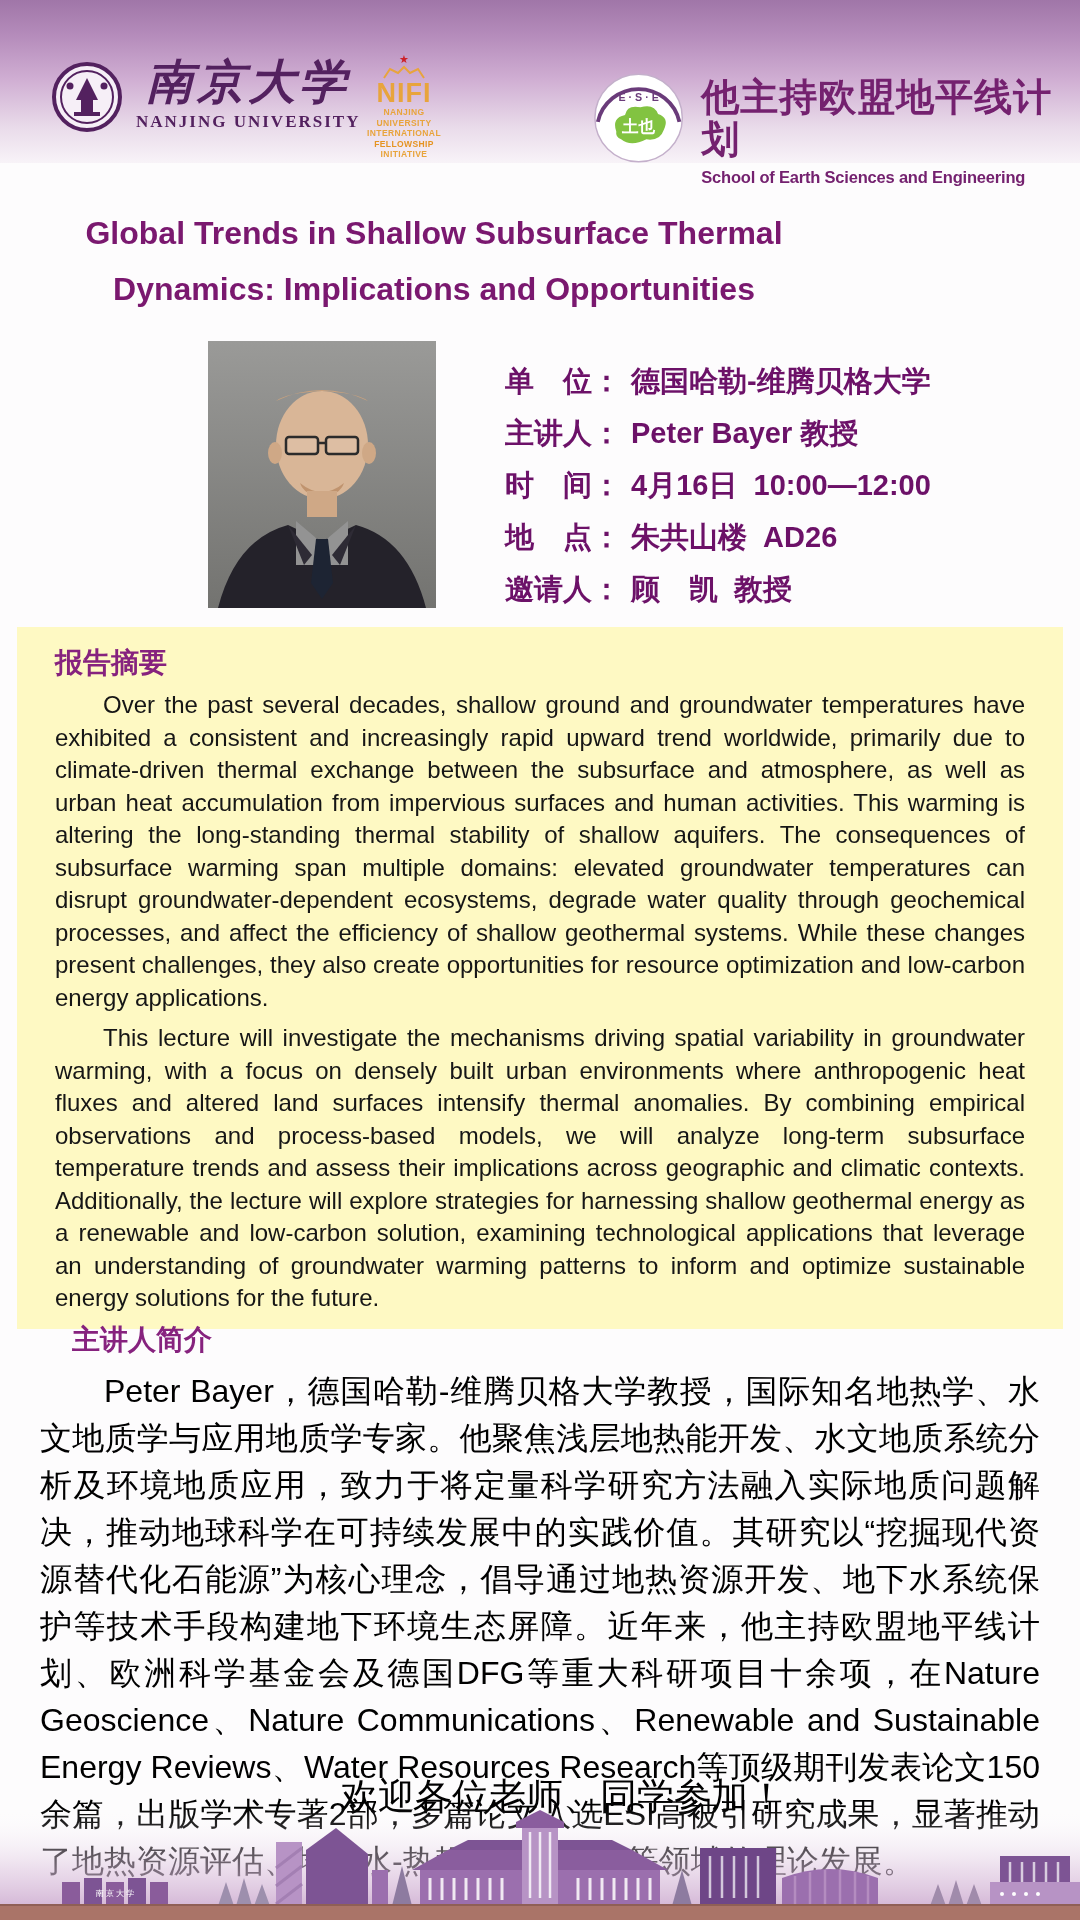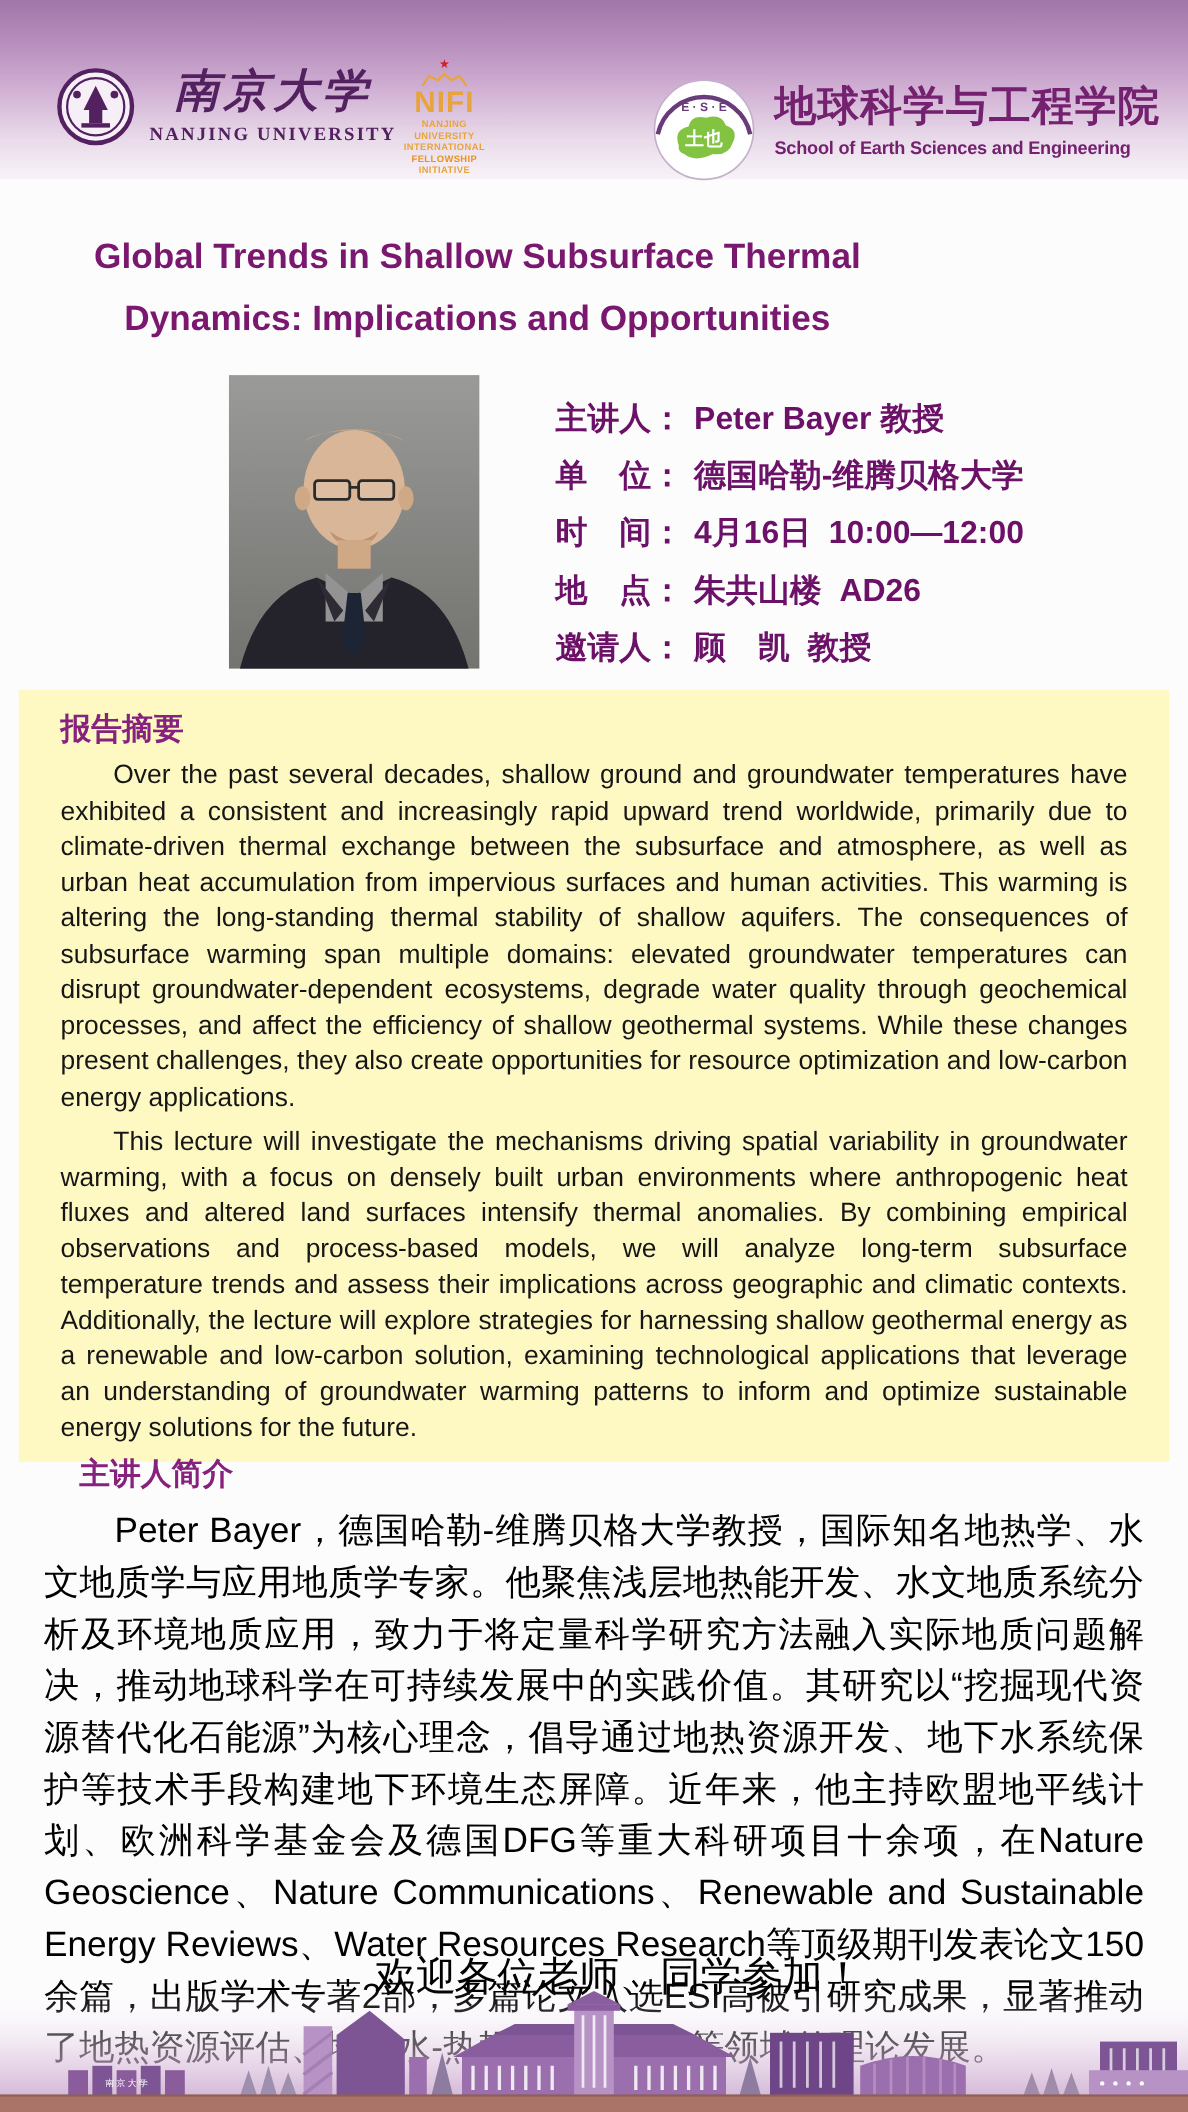--- a/index.html
+++ b/index.html
@@ -6,21 +6,21 @@
   #poster{position:relative;width:1080px;height:1920px;overflow:hidden;background:#fdfcfd;
           font-family:"Liberation Sans","DejaVu Sans",sans-serif;}
 
   
   .header-band{position:absolute;left:0;top:0;width:1080px;height:163px;
     background:linear-gradient(180deg,#a076a8 0%,#b58cbb 22%,#cfadd2 48%,#e9dbea 78%,#f8f3f8 100%);}
   .nju-logo{position:absolute;left:50px;top:56px;display:flex;align-items:flex-start;}
   .nju-seal{width:74px;height:82px;}
   .nju-textcol{margin-left:12px;display:flex;flex-direction:column;align-items:center;}
   .nju-calligraphy{font-family:"DejaVu Serif","Liberation Serif",serif;font-weight:bold;
-    font-size:41px;line-height:52px;color:#53215f;letter-spacing:4px;font-style:italic;}
+    font-size:47px;line-height:52px;color:#53215f;letter-spacing:4px;font-style:italic;}
   .nju-latin{font-family:"Liberation Serif","DejaVu Serif",serif;font-weight:bold;
     font-size:17px;color:#53215f;letter-spacing:2px;margin-top:4px;}
 
   .nifi-logo{position:absolute;left:362px;top:54px;width:84px;text-align:center;color:#e8a43c;}
   .nifi-star{color:#cc2229;font-size:11px;line-height:11px;}
   .nifi-crown{width:44px;height:14px;display:block;margin:0 auto;}
   .nifi-acronym{font-size:27px;font-weight:bold;letter-spacing:1px;line-height:28px;}
   .nifi-line{display:block;font-size:8.5px;line-height:10.5px;letter-spacing:.4px;font-weight:bold;}
   .nifi-line.em{color:#e59422;}
 
@@ -96,21 +96,21 @@
 
   <div class="ese-group">
     <svg class="ese-emblem" viewBox="0 0 96 96">
       <circle cx="48" cy="48" r="45" fill="#ffffff" stroke="#c4b0cb" stroke-width="1.5"></circle>
       <path d="M6 52 A 43 43 0 0 1 90 52" fill="none" stroke="#6a3b7a" stroke-width="4"></path>
       <text x="48" y="31" text-anchor="middle" font-size="11" font-weight="bold" fill="#6a3b7a" font-family="Liberation Sans, sans-serif">E · S · E</text>
       <path d="M25 62 Q20 48 34 45 Q36 34 50 37 Q64 33 68 44 Q80 48 74 60 Q70 72 56 70 Q40 78 30 70 Q24 68 25 62 Z" fill="#82c341"></path>
       <text x="48" y="62" text-anchor="middle" font-size="17" font-weight="bold" fill="#ffffff" font-family="Liberation Sans, sans-serif">土也</text>
     </svg>
     <div class="school-names">
-      <div class="school-cn">地球科学与工程学院</div>
+      <div class="school-cn">他主持欧盟地平线计划</div>
       <div class="school-en">School of Earth Sciences and Engineering</div>
     </div>
   </div>
 
   <div class="lecture-title">
     <span>Global Trends in Shallow Subsurface Thermal</span>
     <span>Dynamics: Implications and Opportunities</span>
   </div>
 
   <svg class="speaker-photo" viewBox="0 0 228 267">
@@ -132,26 +132,26 @@
     <rect x="99" y="150" width="30" height="26" fill="#cfa886"></rect>
     <path d="M10 267 Q28 198 80 184 L114 200 L148 184 Q200 198 218 267 Z" fill="#24222a"></path>
     <path d="M88 180 L114 202 L140 180 L140 224 L88 224 Z" fill="#939393"></path>
     <path d="M108 198 L120 198 L125 242 L114 258 L103 242 Z" fill="#1d2433"></path>
     <path d="M80 184 L104 214 L96 224 Z" fill="#2e2b35"></path>
     <path d="M148 184 L124 214 L132 224 Z" fill="#2e2b35"></path>
   </svg>
 
   <div class="info-block">
     <div class="info-row">
+      <span class="info-label">单　位：</span>
+      <span class="info-value">德国哈勒-维腾贝格大学</span>
+    </div>
+    <div class="info-row">
       <span class="info-label">主讲人：</span>
       <span class="info-value">Peter Bayer 教授</span>
-    </div>
-    <div class="info-row">
-      <span class="info-label">单　位：</span>
-      <span class="info-value">德国哈勒-维腾贝格大学</span>
     </div>
     <div class="info-row">
       <span class="info-label">时　间：</span>
       <span class="info-value">4月16日  10:00—12:00</span>
     </div>
     <div class="info-row">
       <span class="info-label">地　点：</span>
       <span class="info-value">朱共山楼  AD26</span>
     </div>
     <div class="info-row">

